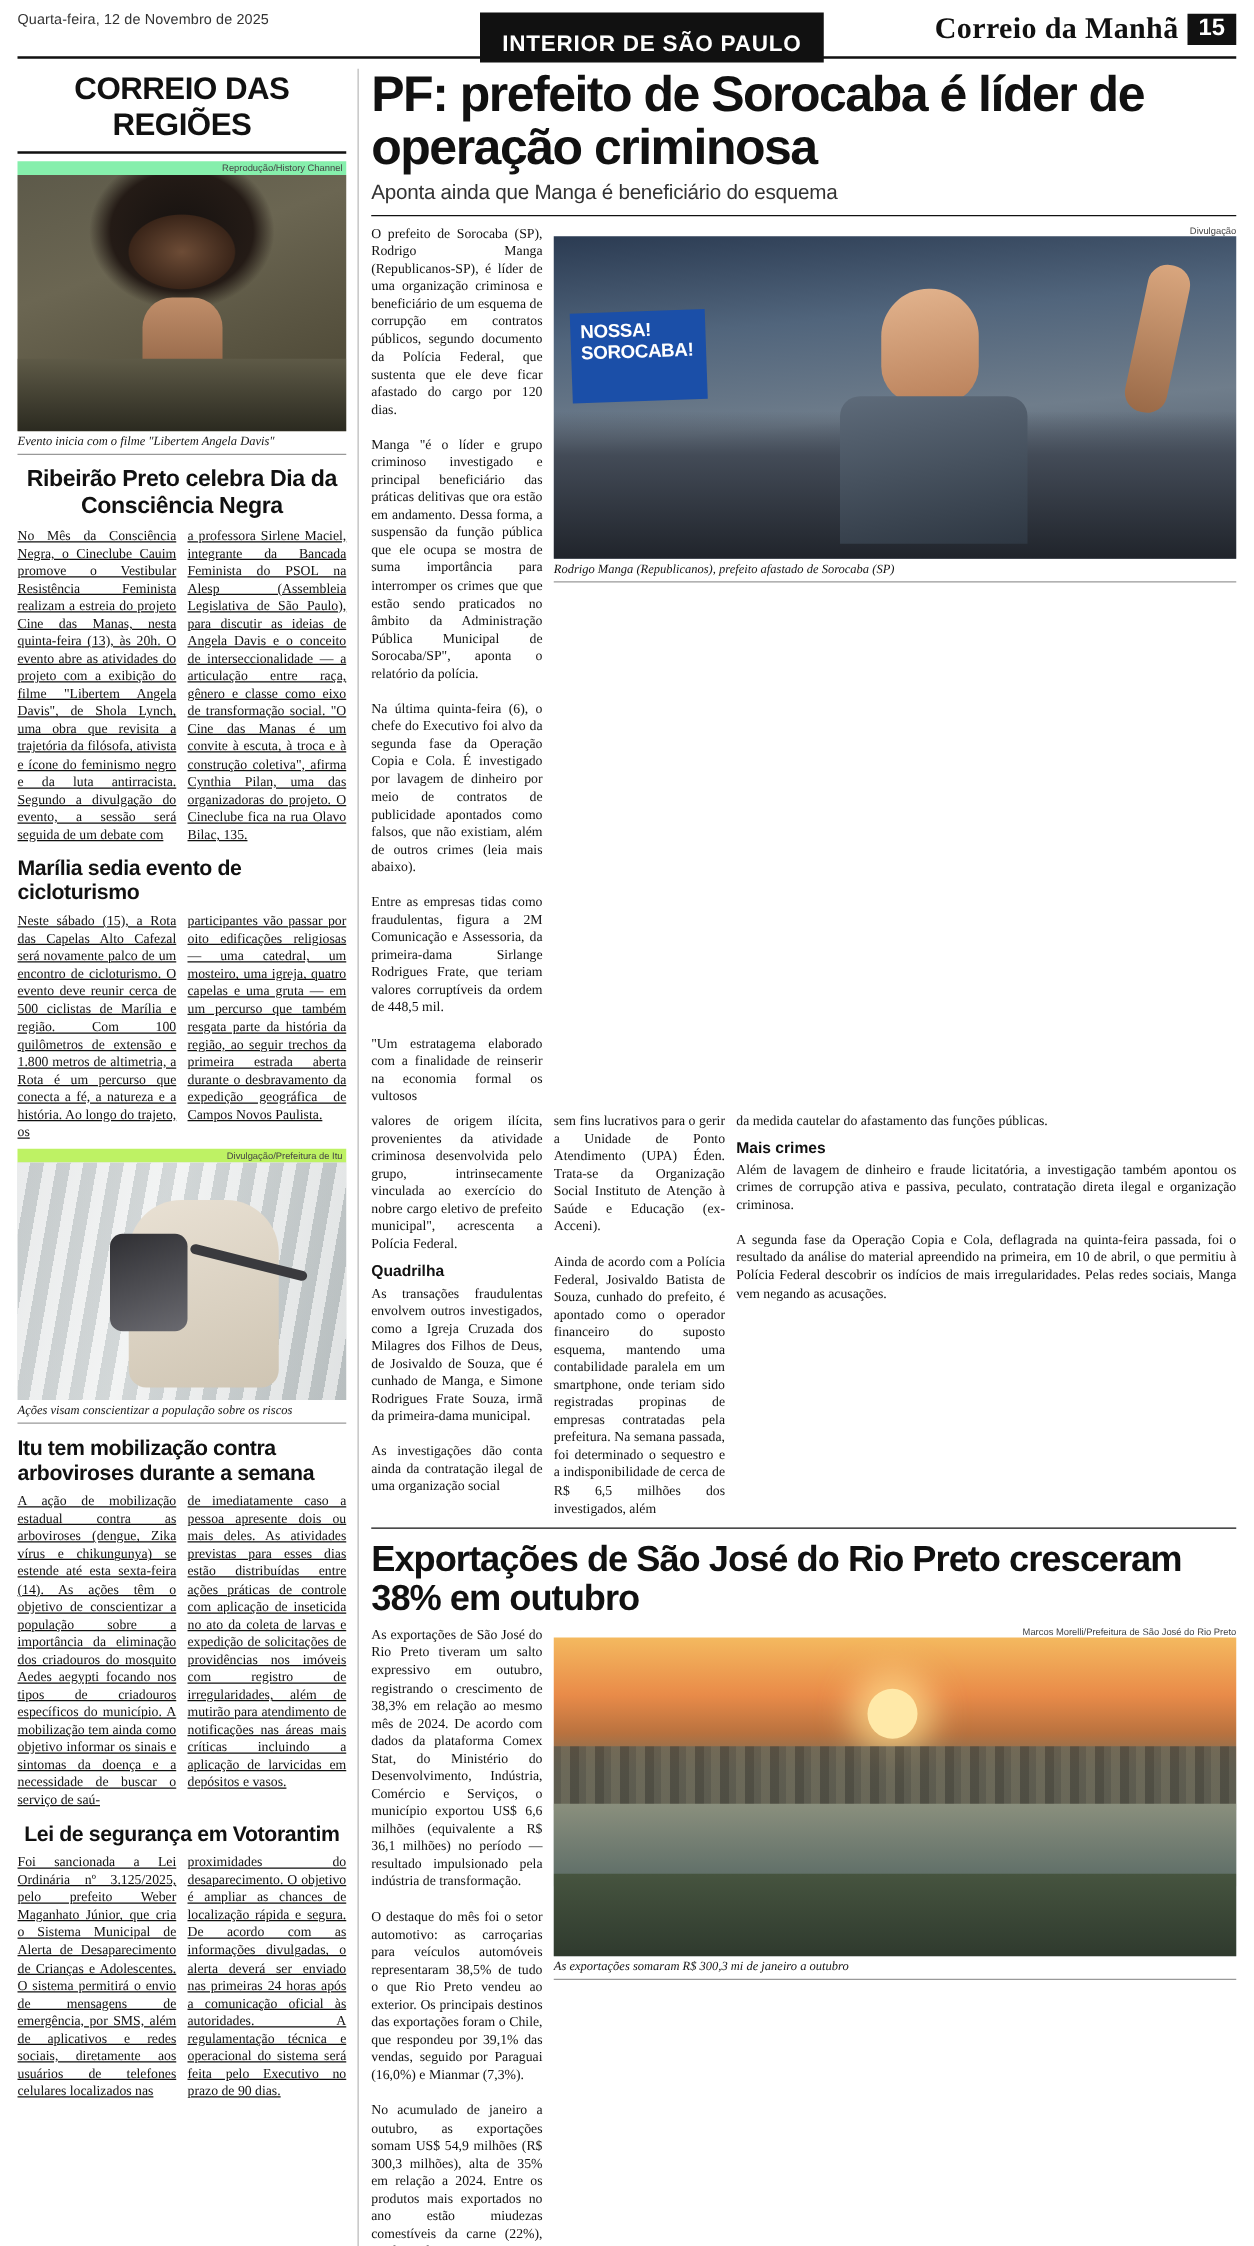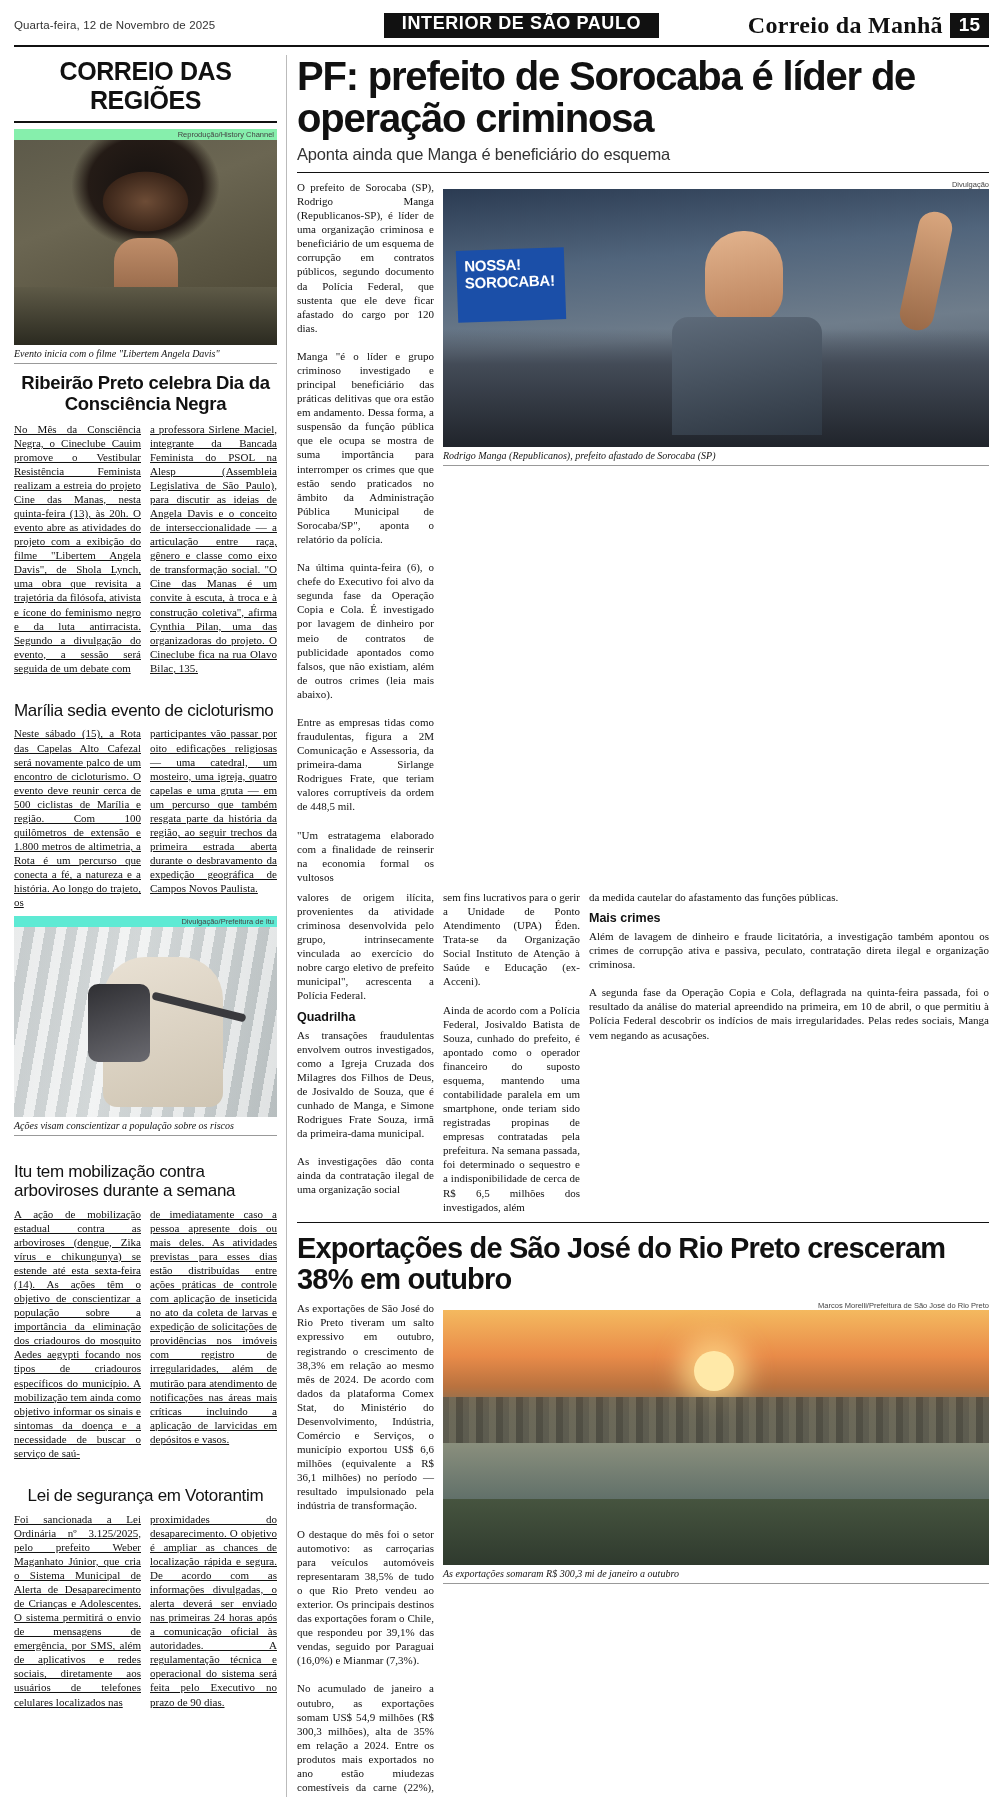--- a/index.html
+++ b/index.html
@@ -7,51 +7,51 @@
   body {
     width:1003px; height:1797px;
     background:#ffffff;
     font-family:"Liberation Serif", serif;
     color:#111;
     position:relative;
   }
   .page { width:1003px; height:1797px; padding:10px 14px 8px 14px; position:relative; }
 
   
-  .masthead { display:flex; align-items:center; justify-content:space-between; height:30px; }
+  .masthead { display:flex; align-items:flex-start; justify-content:space-between; height:30px; }
   .mast-date { font-family:"Liberation Sans", sans-serif; font-size:11.5px; color:#333; letter-spacing:.1px; }
   .mast-center { background:#111; color:#fff; font-family:"Liberation Sans", sans-serif; font-weight:bold;
-    font-size:18px; letter-spacing:.6px; padding:0 18px 4px 18px; margin-left:80px; }
+    font-size:18px; letter-spacing:.6px; padding:15px 18px 4px 18px; margin-left:80px; }
   .mast-right { display:flex; align-items:center; gap:7px; }
   .mast-title { font-family:"Liberation Serif", serif; font-weight:bold; font-size:24px; letter-spacing:.3px; }
   .mast-page { background:#111; color:#fff; font-family:"Liberation Sans", sans-serif; font-weight:bold;
     font-size:19px; padding:1px 9px 2px 9px; }
   .rule-top { border-top:2px solid #111; margin-top:5px; }
 
   
   .grid { display:flex; gap:10px; margin-top:8px; }
   .col-left { width:273px; flex:none; border-right:1px solid #bbb; padding-right:9px; }
   .col-right { flex:1; }
 
   
   .regioes-title { font-family:"Liberation Sans", sans-serif; font-weight:bold; font-size:25px;
     letter-spacing:-0.4px; text-align:center; margin:2px 0 6px 0; }
   .regioes-rule { border-top:2px solid #111; margin-bottom:6px; }
   .credit { font-family:"Liberation Sans", sans-serif; font-size:7.5px; color:#444; text-align:right;
     background:#86efac; padding:1px 3px; }
-  .credit.dark { background:#5eead4; }
+  .credit.dark { background:#bef264; }
 
   .photo { width:100%; position:relative; overflow:hidden; }
   .photo-caption { font-family:"Liberation Serif", serif; font-style:italic; font-size:10px;
     padding:3px 0 4px 0; border-bottom:1px solid #999; }
 
   .headline-left { font-family:"Liberation Sans", sans-serif; font-weight:bold; font-size:18.5px;
     line-height:1.15; text-align:center; margin:8px 0 7px 0; letter-spacing:-0.3px; }
-  .subhead-left { font-family:"Liberation Sans", sans-serif; font-weight:normal; font-size:17px;
-    line-height:1.15; margin:26px 0 6px 0; letter-spacing:-0.3px; }
+  .subhead-left { font-family:"Liberation Sans", sans-serif; font-weight:bold; font-size:17px;
+    line-height:1.15; margin:10px 0 6px 0; letter-spacing:-0.3px; }
   .subhead-left.center { text-align:center; }
 
   .twocol { column-count:2; column-gap:9px; column-rule:0; }
   .bodytext { font-size:11px; line-height:1.28; text-align:justify; hyphens:auto;text-decoration:underline; }
   .bodytext p { margin:0; text-indent:0; }
 
   
   .main-head { font-family:"Liberation Sans", sans-serif; font-weight:bold; font-size:40px;
     line-height:1.05; letter-spacing:-1.2px; margin:0 0 4px 0; }
   .main-sub { font-family:"Liberation Sans", sans-serif; font-size:16.5px; color:#333; margin:6px 0 8px 0;

